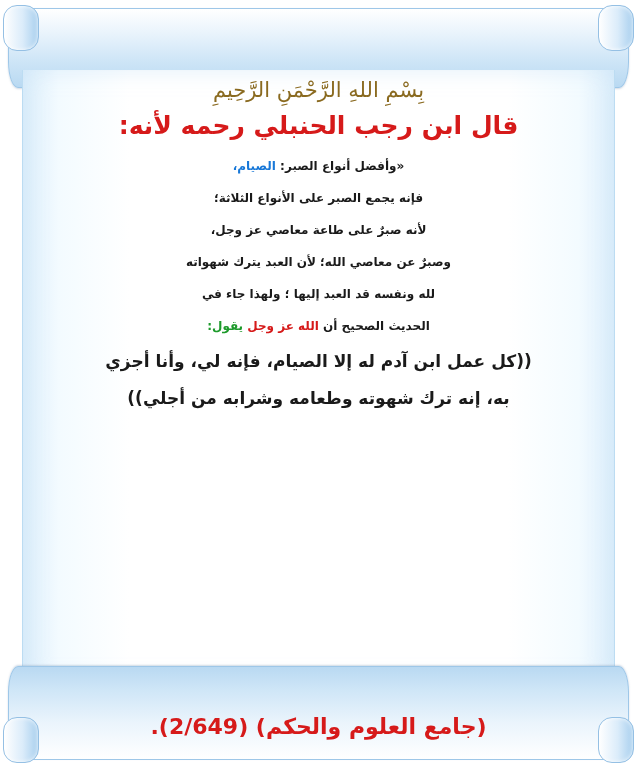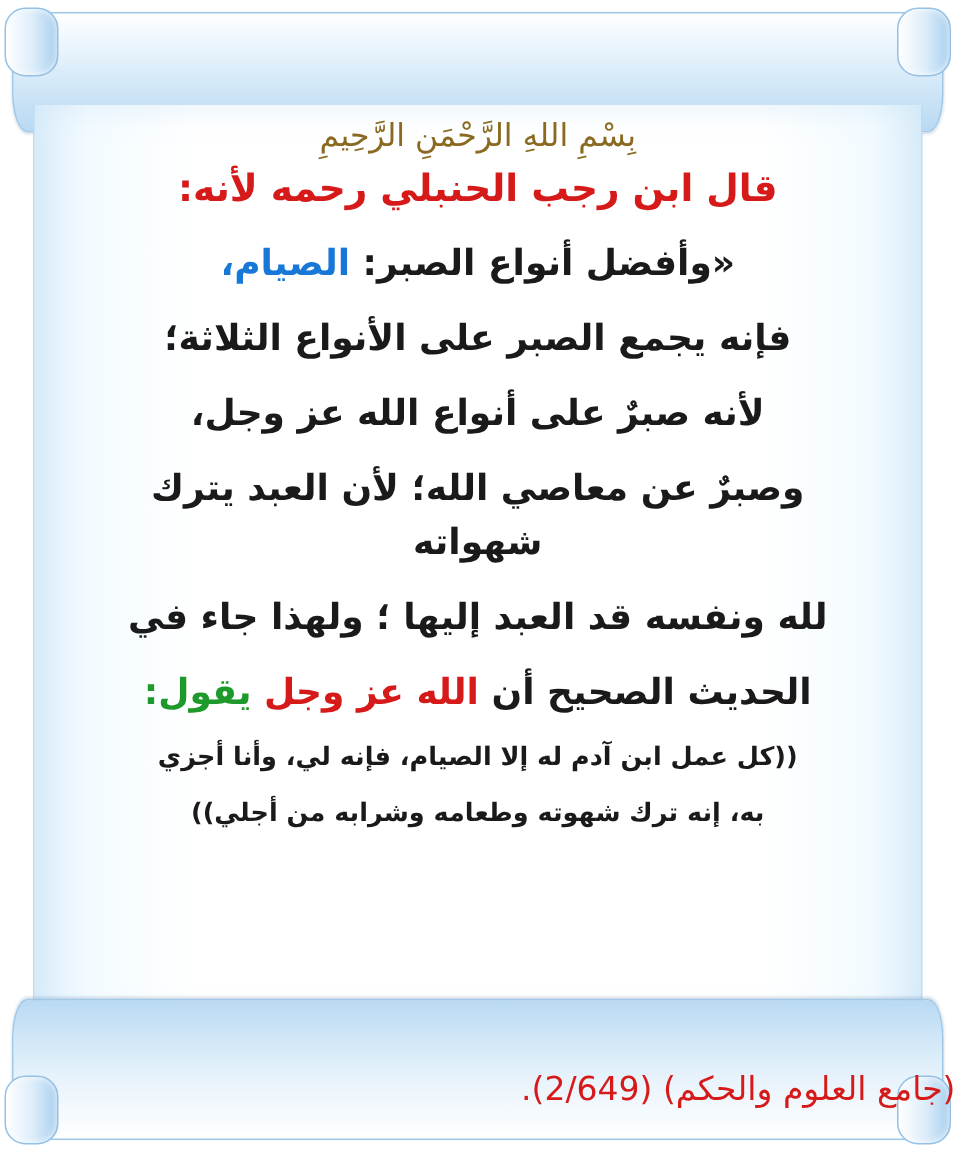--- a/index.html
+++ b/index.html
@@ -97,43 +97,44 @@
 
   .heading {
     font-size: 25px;
     font-weight: bold;
     color: #d61a1a;
     margin: 6px 0 14px 0;
     line-height: 1.35;
   }
 
   p.line {
-    font-size: 24px;
+    font-size: 12px;
     font-weight: bold;
     color: #1a1a1a;
     margin: 0 0 14px 0;
     line-height: 1.5;
   }
 
   p.line.small {
     font-size: 17px;
     margin-bottom: 12px;
   }
 
   .hl-blue { color: #1878d8; }
   .hl-green { color: #1d9a2b; }
   .hl-red { color: #d61a1a; }
 
   .reference {
     position: absolute;
     left: 0;
     right: 0;
     bottom: 26px;
+    text-align: center;
     font-size: 22px;
-    font-weight: normal;
+    font-weight: bold;
     color: #d61a1a;
     line-height: 1.3;
   }
 </style>
 </head>
 <body>
 
 <div class="scroll-card">
 
   <div class="scroll-top">
@@ -146,21 +147,21 @@
 
       <div class="basmala">بِسْمِ اللهِ الرَّحْمَنِ الرَّحِيمِ</div>
 
       <div class="heading">قال ابن رجب الحنبلي رحمه لأنه:</div>
 
       <p class="line">
         <span>«وأفضل أنواع الصبر: </span><span class="hl-blue">الصيام،</span>
       </p>
 
       <p class="line">فإنه يجمع الصبر على الأنواع الثلاثة؛</p>
-      <p class="line">لأنه صبرٌ على أنواع الله عز وجل،</p>
+      <p class="line">لأنه صبرٌ على طاعة معاصي عز وجل،</p>
       <p class="line">وصبرٌ عن معاصي الله؛ لأن العبد يترك شهواته</p>
       <p class="line">لله ونفسه قد العبد إليها ؛ ولهذا جاء في</p>
 
       <p class="line">
         <span>الحديث الصحيح أن </span><span class="hl-red">الله عز وجل </span><span class="hl-green">يقول:</span>
       </p>
 
       <p class="line small">((كل عمل ابن آدم له إلا الصيام، فإنه لي، وأنا أجزي</p>
       <p class="line small">به، إنه ترك شهوته وطعامه وشرابه من أجلي))</p>
 

